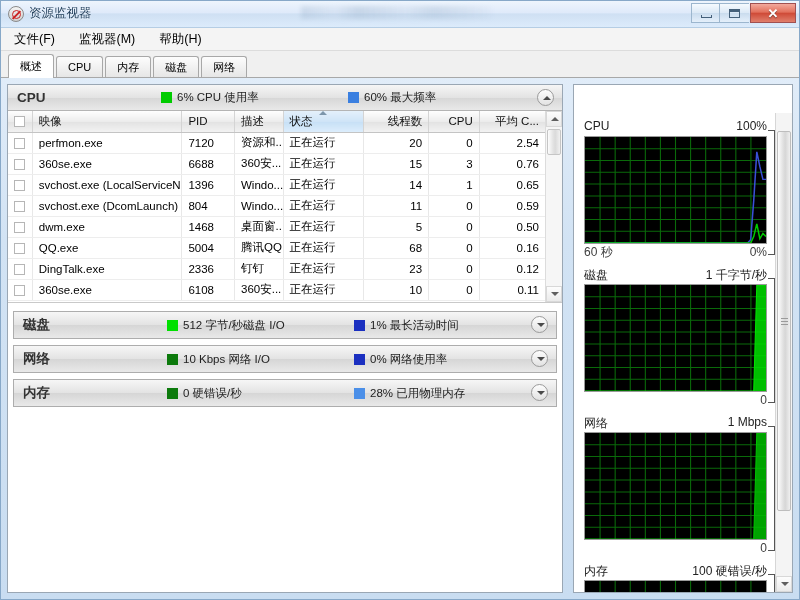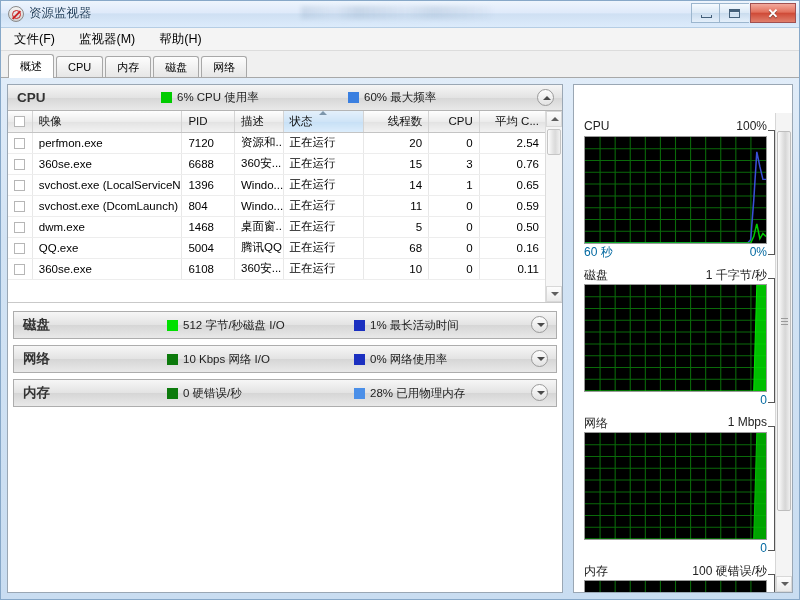--- a/index.html
+++ b/index.html
@@ -230,21 +230,21 @@
     background:#fff;overflow:hidden;
   }
   .graph-block{position:relative;margin:6px 0 0 0;padding:0 8px 0 10px;}
   .g-top{display:flex;justify-content:space-between;font-size:12px;color:#222;height:17px;}
   .g-canvas{
     position:relative;height:108px;background:#000;
     border:1px solid #9a9a9a;box-sizing:border-box;
     overflow:hidden;
   }
   .g-canvas.short{height:46px;}
-  .g-bottom{display:flex;justify-content:space-between;font-size:12px;color:#0369a1;height:17px;line-height:17px;}
+  .g-bottom{display:flex;justify-content:space-between;font-size:12px;color:#404040;height:17px;line-height:17px;}
   .g-bracket{
     position:absolute;right:0px;top:11px;bottom:6px;width:7px;
     border:1px solid #555;border-left:none;box-sizing:border-box;
   }
   
   #rp-scroll{
     position:absolute;right:0;top:28px;width:17px;bottom:0;
     background:#f4f4f4;border-left:1px solid #d6d6d6;box-sizing:border-box;
   }
   #rp-thumb{
@@ -384,20 +384,30 @@
                 </tr>
                 <tr>
                   <td class="c-check"><span class="cb"></span></td>
                   <td class="c-img">QQ.exe</td>
                   <td class="c-pid">5004</td>
                   <td class="c-desc">腾讯QQ</td>
                   <td class="c-state">正在运行</td>
                   <td class="c-thr">68</td>
                   <td class="c-cpu">0</td>
                   <td class="c-avg" style="border-right:none">0.16</td>
+                </tr>
+                <tr>
+                  <td class="c-check"><span class="cb"></span></td>
+                  <td class="c-img">DingTalk.exe</td>
+                  <td class="c-pid">2336</td>
+                  <td class="c-desc">钉钉</td>
+                  <td class="c-state">正在运行</td>
+                  <td class="c-thr">23</td>
+                  <td class="c-cpu">0</td>
+                  <td class="c-avg" style="border-right:none">0.12</td>
                 </tr>
                 <tr>
                   <td class="c-check"><span class="cb"></span></td>
                   <td class="c-img">360se.exe</td>
                   <td class="c-pid">6108</td>
                   <td class="c-desc">360安...</td>
                   <td class="c-state">正在运行</td>
                   <td class="c-thr">10</td>
                   <td class="c-cpu">0</td>
                   <td class="c-avg" style="border-right:none">0.11</td>

